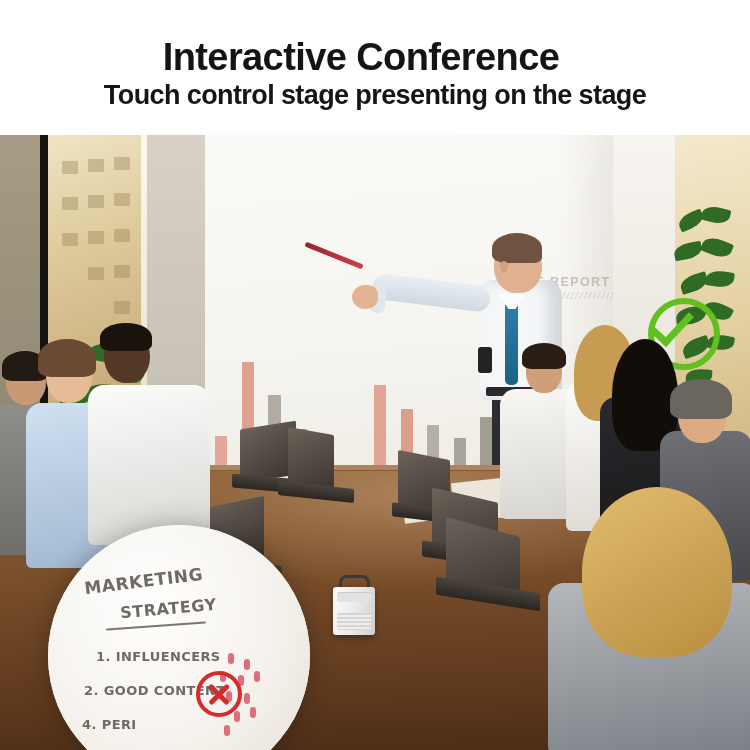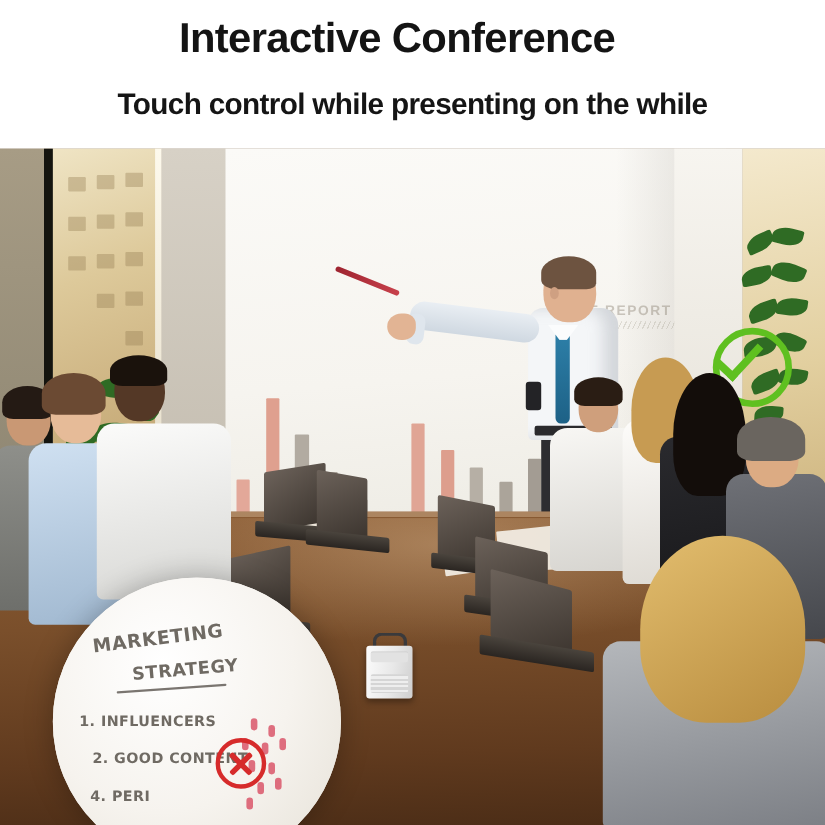--- a/index.html
+++ b/index.html
@@ -4,21 +4,21 @@
 <style>
   * { margin:0; padding:0; box-sizing:border-box; }
   html,body { width:750px; height:750px; background:#ffffff; overflow:hidden; }
   body { font-family:"Liberation Sans", sans-serif; }
 
   #page { position:relative; width:750px; height:750px; background:#ffffff; }
 
   
   .banner { position:absolute; left:0; top:0; width:750px; height:135px; background:#ffffff; }
   .title {
-    position:absolute; left:0; top:14px; width:722px; text-align:center;
+    position:absolute; left:0; top:36px; width:722px; text-align:center;
     font-size:38px; font-weight:bold; color:#141414; letter-spacing:-0.6px;
     font-family:"Liberation Sans", sans-serif;
   }
   .subtitle {
     position:absolute; left:0; top:80px; width:750px; text-align:center;
     font-size:27px; font-weight:bold; color:#151515; letter-spacing:-0.6px;
     font-family:"Liberation Sans", sans-serif;
   }
 
   
@@ -152,21 +152,21 @@
   .dot { position:absolute; width:6px; height:11px; background:#d9566a; border-radius:3px;
          opacity:0.85; }
 </style>
 </head>
 <body>
 
 <div id="page">
 
   <div class="banner">
     <div class="title">Interactive Conference</div>
-    <div class="subtitle">Touch control while presenting on the while</div>
+    <div class="subtitle">Touch control stage presenting on the stage</div>
   </div>
 
   <div class="photo">
 
     <div class="window-wall"></div>
     <div class="window-view">
       <div class="bldg-row" style="left:14px;  top:26px;  width:16px; height:13px;"></div>
       <div class="bldg-row" style="left:40px;  top:24px;  width:16px; height:13px;"></div>
       <div class="bldg-row" style="left:66px;  top:22px;  width:16px; height:13px;"></div>
       <div class="bldg-row" style="left:14px;  top:62px;  width:16px; height:13px;"></div>
@@ -328,21 +328,21 @@
       <div class="hair" style="left:582px; top:352px; width:150px; height:170px; background:linear-gradient(150deg,#e2bd6e,#b98d3f); border-radius:50% 50% 40% 40%;"></div>
     </div>
 
     <div class="inset">
       <div class="inset-wb"></div>
 
       <div class="hw hw-title" style="left:36px; top:46px;">MARKETING</div>
       <div class="hw hw-title2" style="left:72px; top:74px;">STRATEGY</div>
       <div class="hw-underline" style="left:58px; top:100px; width:100px;"></div>
 
-      <div class="hw hw-item" style="left:24px; top:124px;">1. INFLUENCERS</div>
+      <div class="hw hw-item" style="left:48px; top:124px;">1. INFLUENCERS</div>
       <div class="hw hw-item" style="left:36px; top:158px;">2. GOOD CONTENT</div>
       <div class="hw hw-item" style="left:34px; top:192px;">4. PERI</div>
 
       <div class="dot" style="left:180px; top:128px;"></div>
       <div class="dot" style="left:196px; top:134px;"></div>
       <div class="dot" style="left:172px; top:146px;"></div>
       <div class="dot" style="left:190px; top:150px;"></div>
       <div class="dot" style="left:206px; top:146px;"></div>
       <div class="dot" style="left:178px; top:166px;"></div>
       <div class="dot" style="left:196px; top:168px;"></div>

